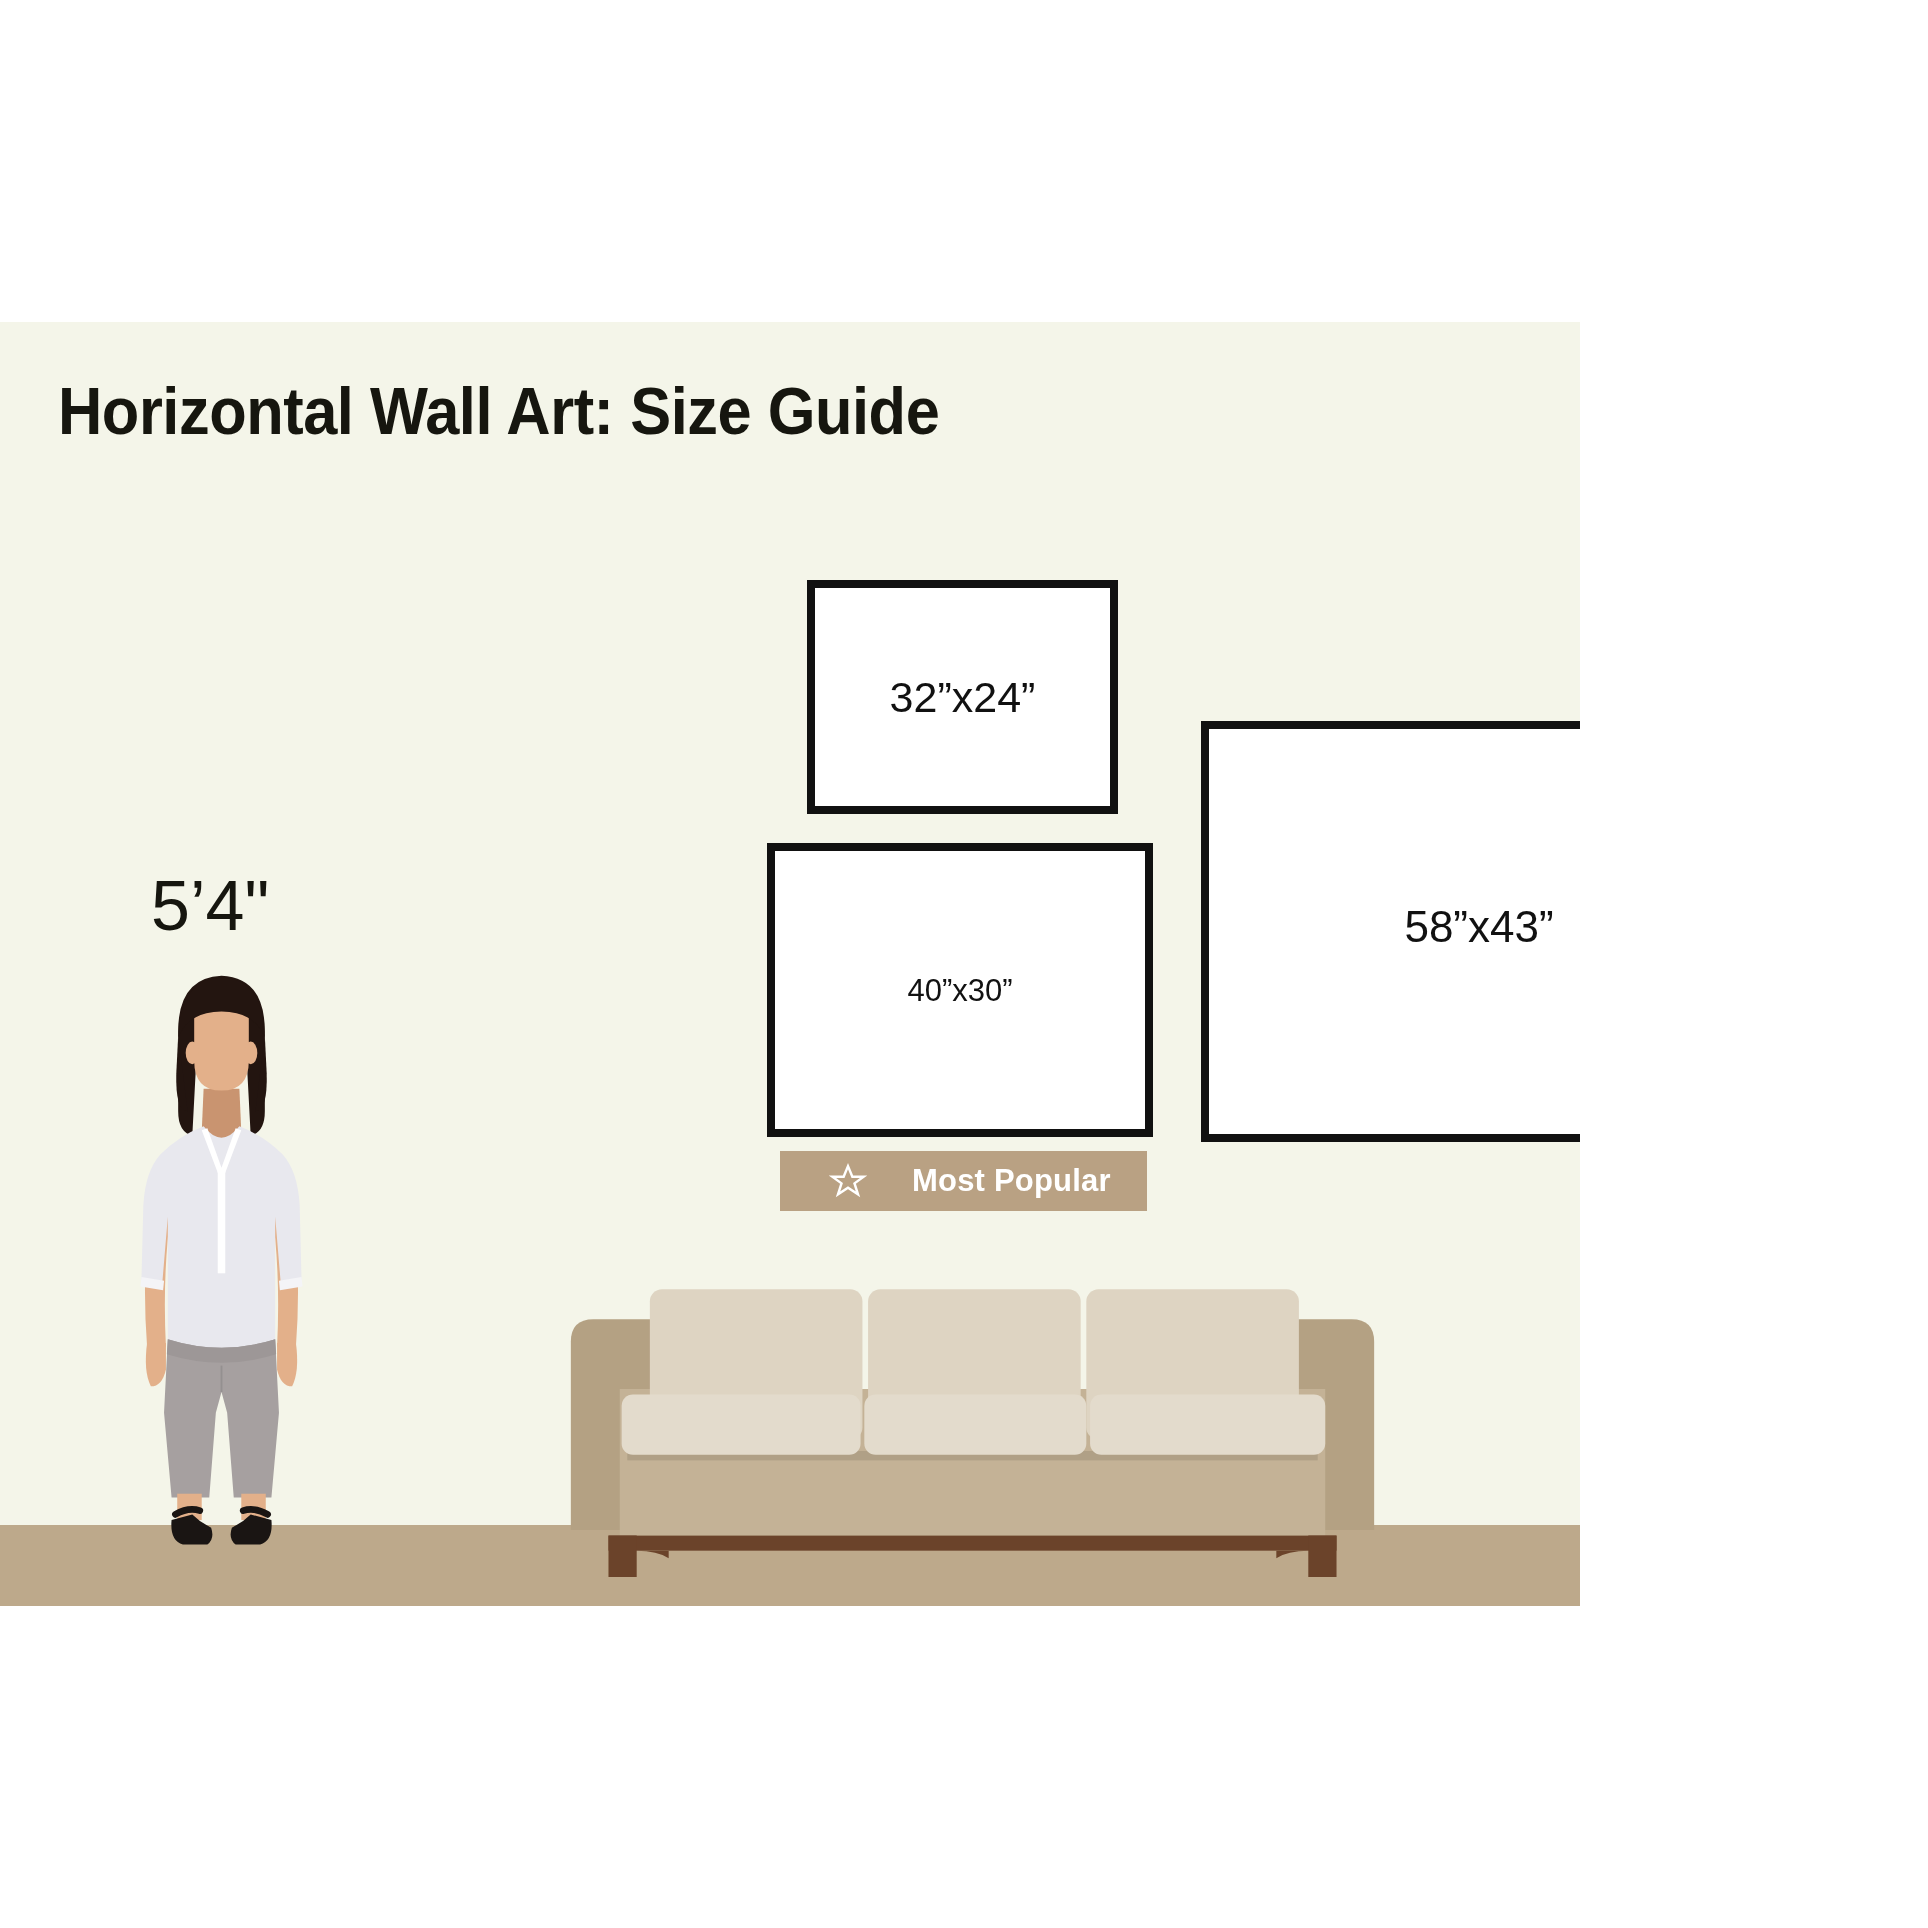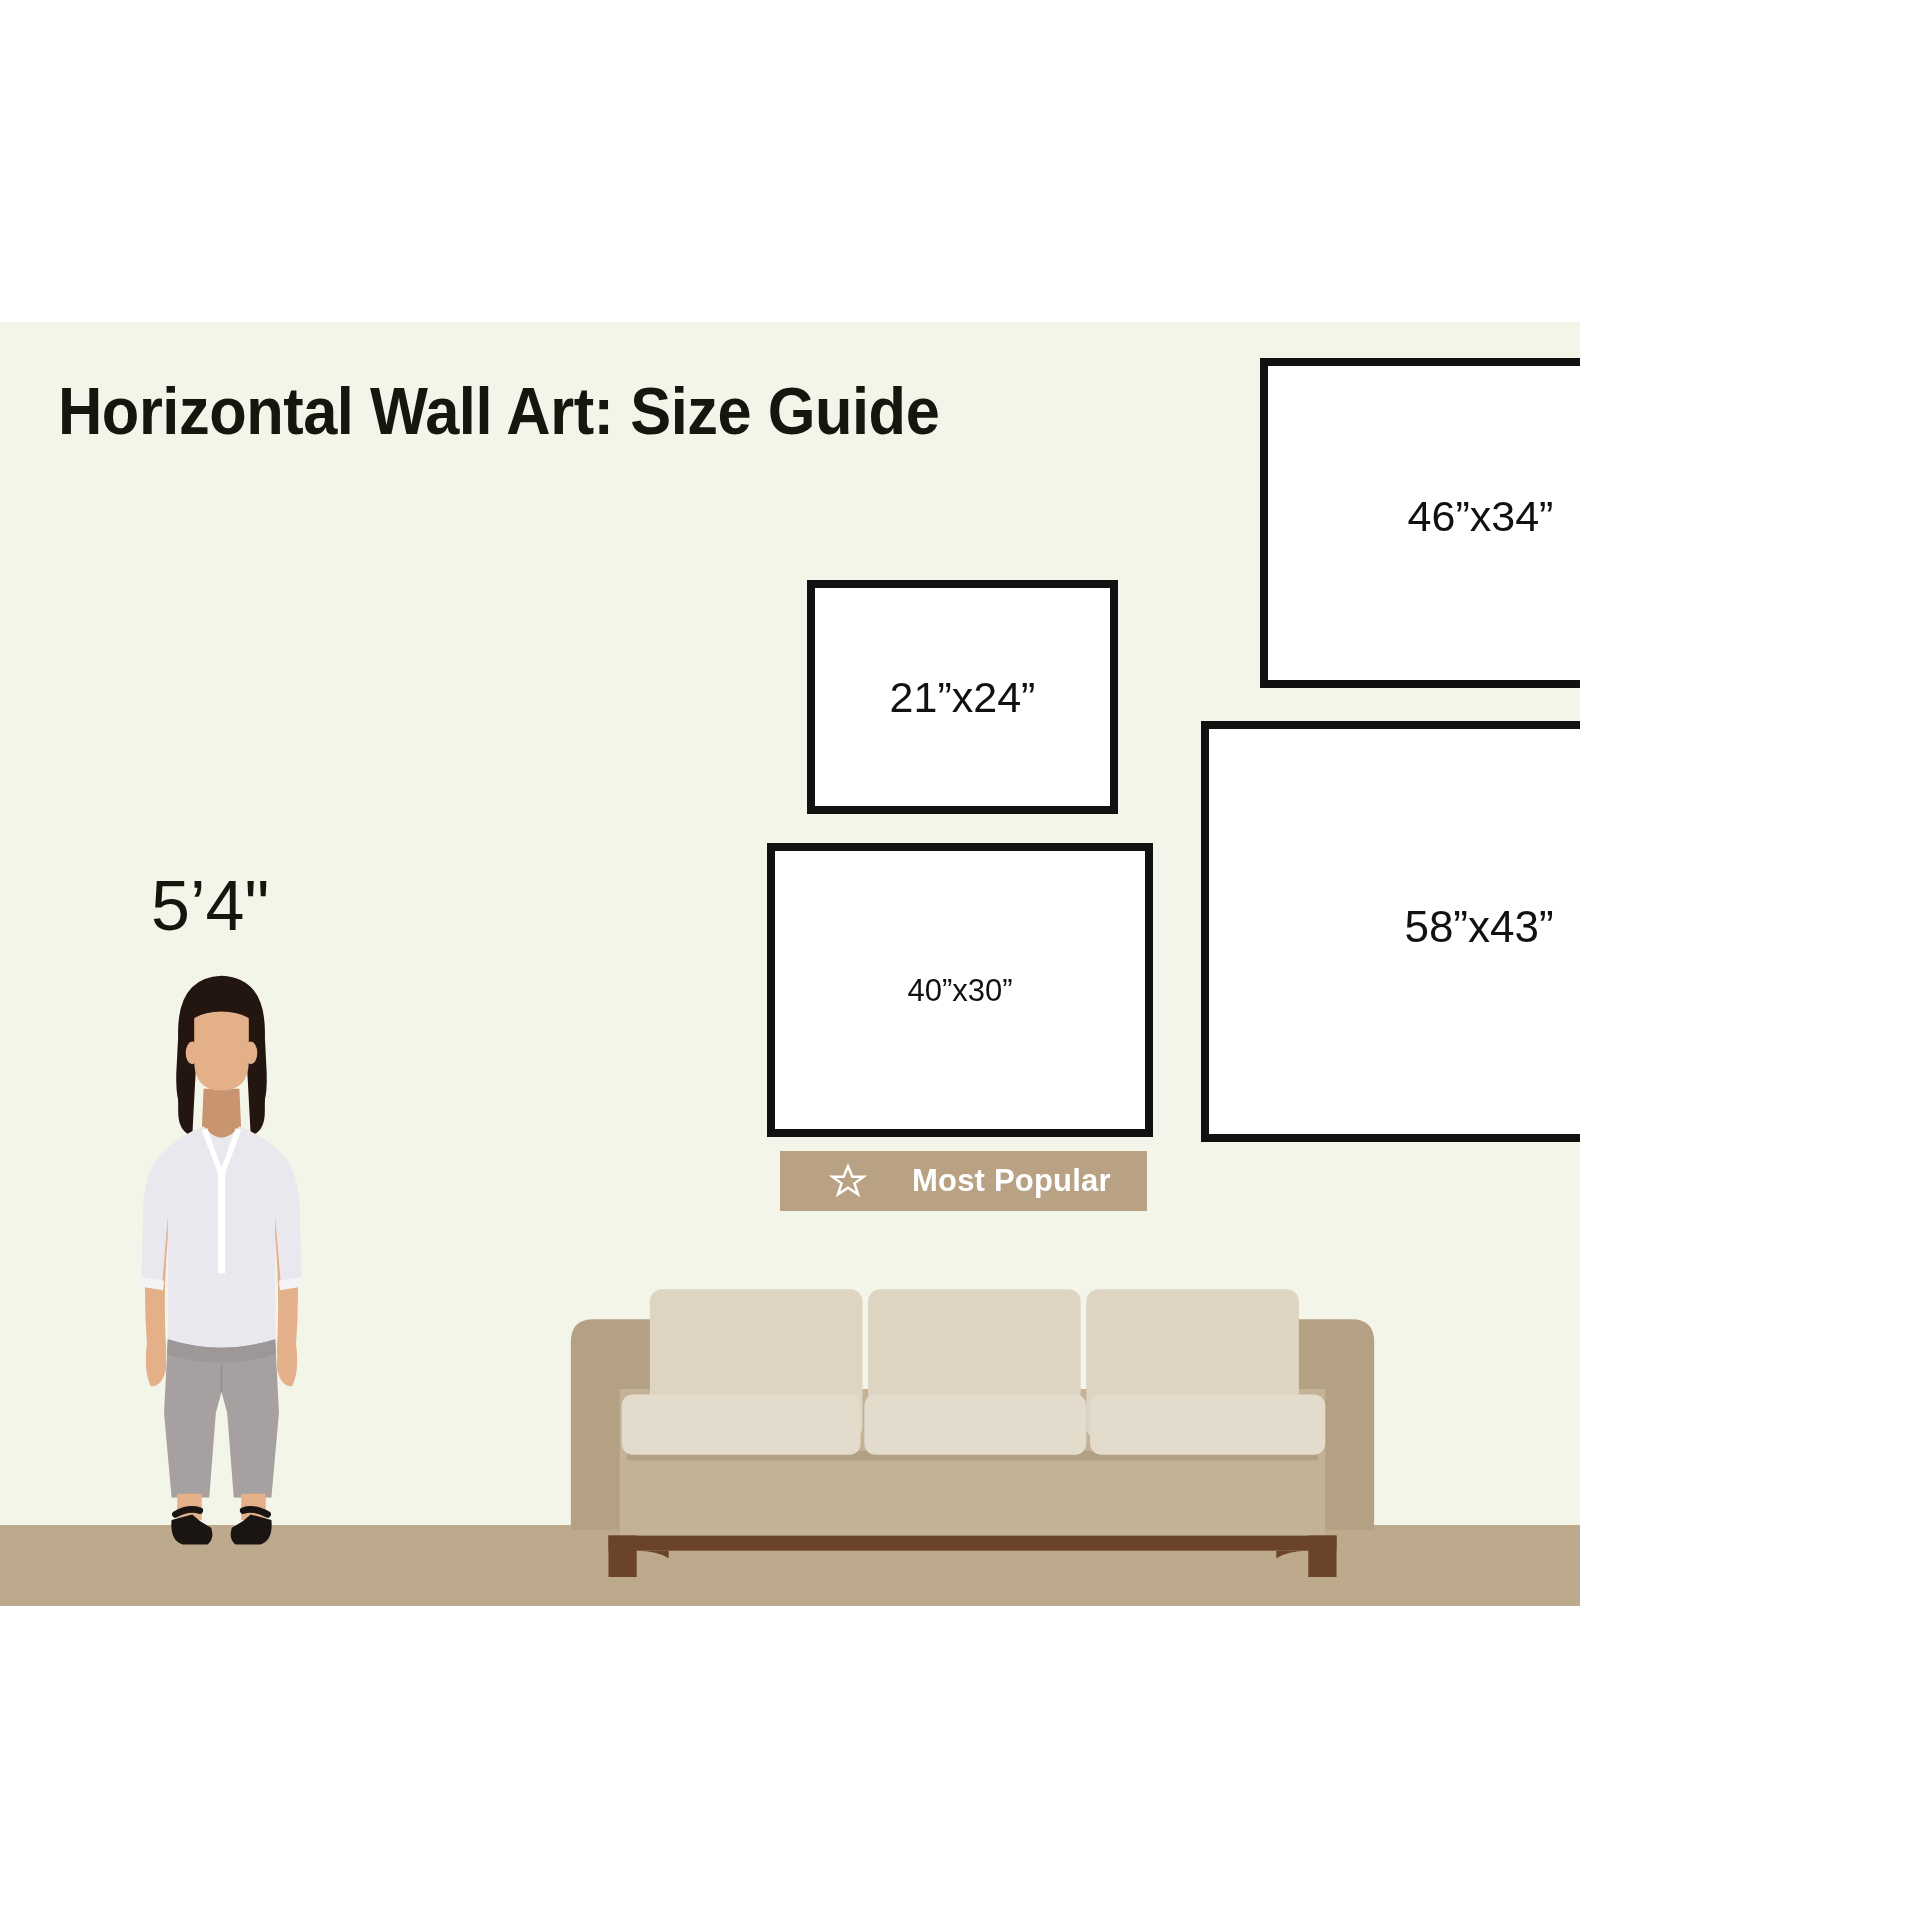--- a/index.html
+++ b/index.html
@@ -165,30 +165,27 @@
     <rect x="48" y="276" width="774" height="16" fill="#6b432a"></rect>
 
     <path d="M48 276 L78 276 L78 320 L48 320 Z" fill="#6b432a"></path>
     <path d="M792 276 L822 276 L822 320 L792 320 Z" fill="#6b432a"></path>
     <path d="M78 292 Q100 292 112 300 L112 292 Z" fill="#6b432a"></path>
     <path d="M792 292 Q770 292 758 300 L758 292 Z" fill="#6b432a"></path>
   </svg>
 
 
   <div class="frame f32">
-    <span class="frame-label">21”x24”</span>
+    <span class="frame-label">32”x24”</span>
   </div>
 
   <div class="frame f40">
     <span class="frame-label">40”x30”</span>
   </div>
 
-  <div class="frame f46">
-    <span class="frame-label">46”x34”</span>
-  </div>
 
   <div class="frame f58">
     <span class="frame-label">58”x43”</span>
   </div>
 
   <div class="badge">
     <svg class="badge-star" viewBox="0 0 24 24">
       <path d="M12 2.6 L14.75 9.3 L21.9 9.3 L16.1 13.5 L18.3 20.4 L12 16.2 L5.7 20.4 L7.9 13.5 L2.1 9.3 L9.25 9.3 Z" fill="none" stroke="#ffffff" stroke-width="1.55" stroke-linejoin="miter"></path>
     </svg>
     <span class="badge-text">Most Popular</span>

